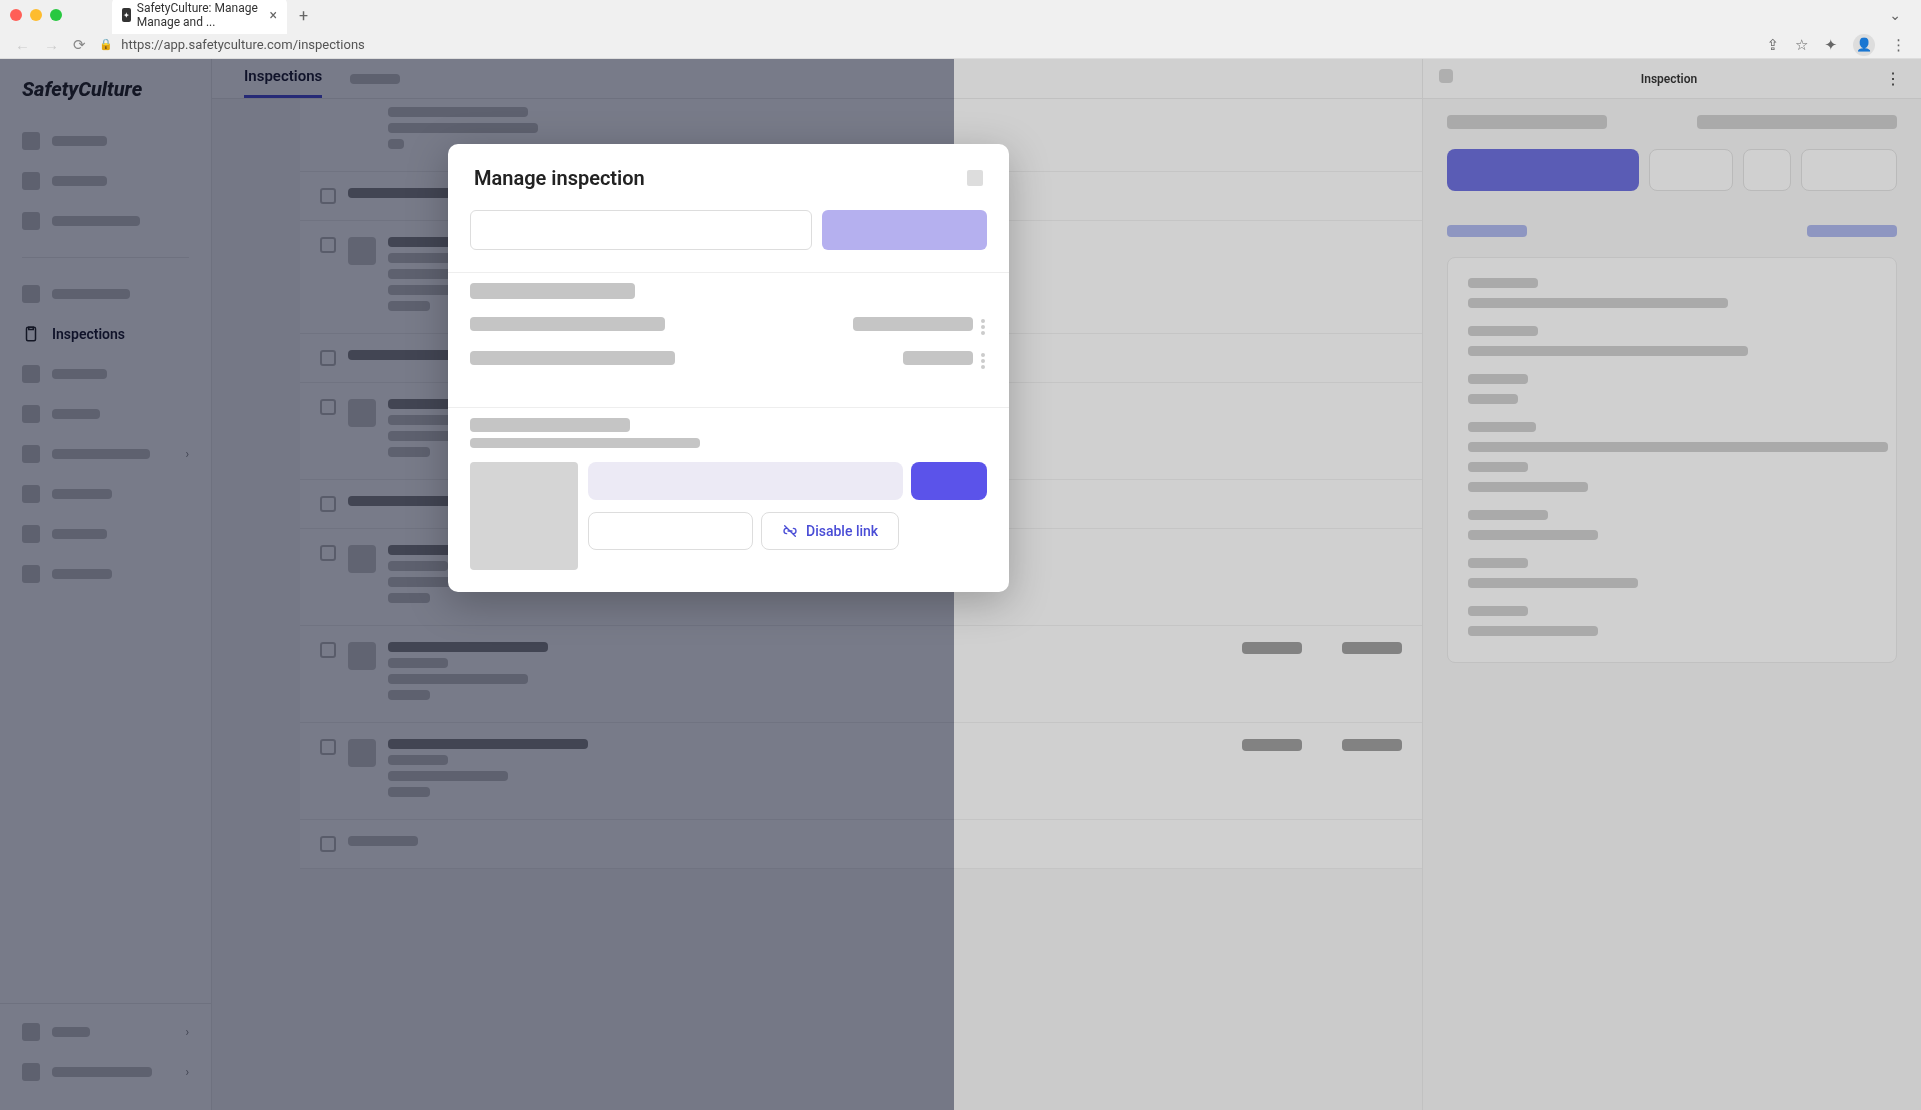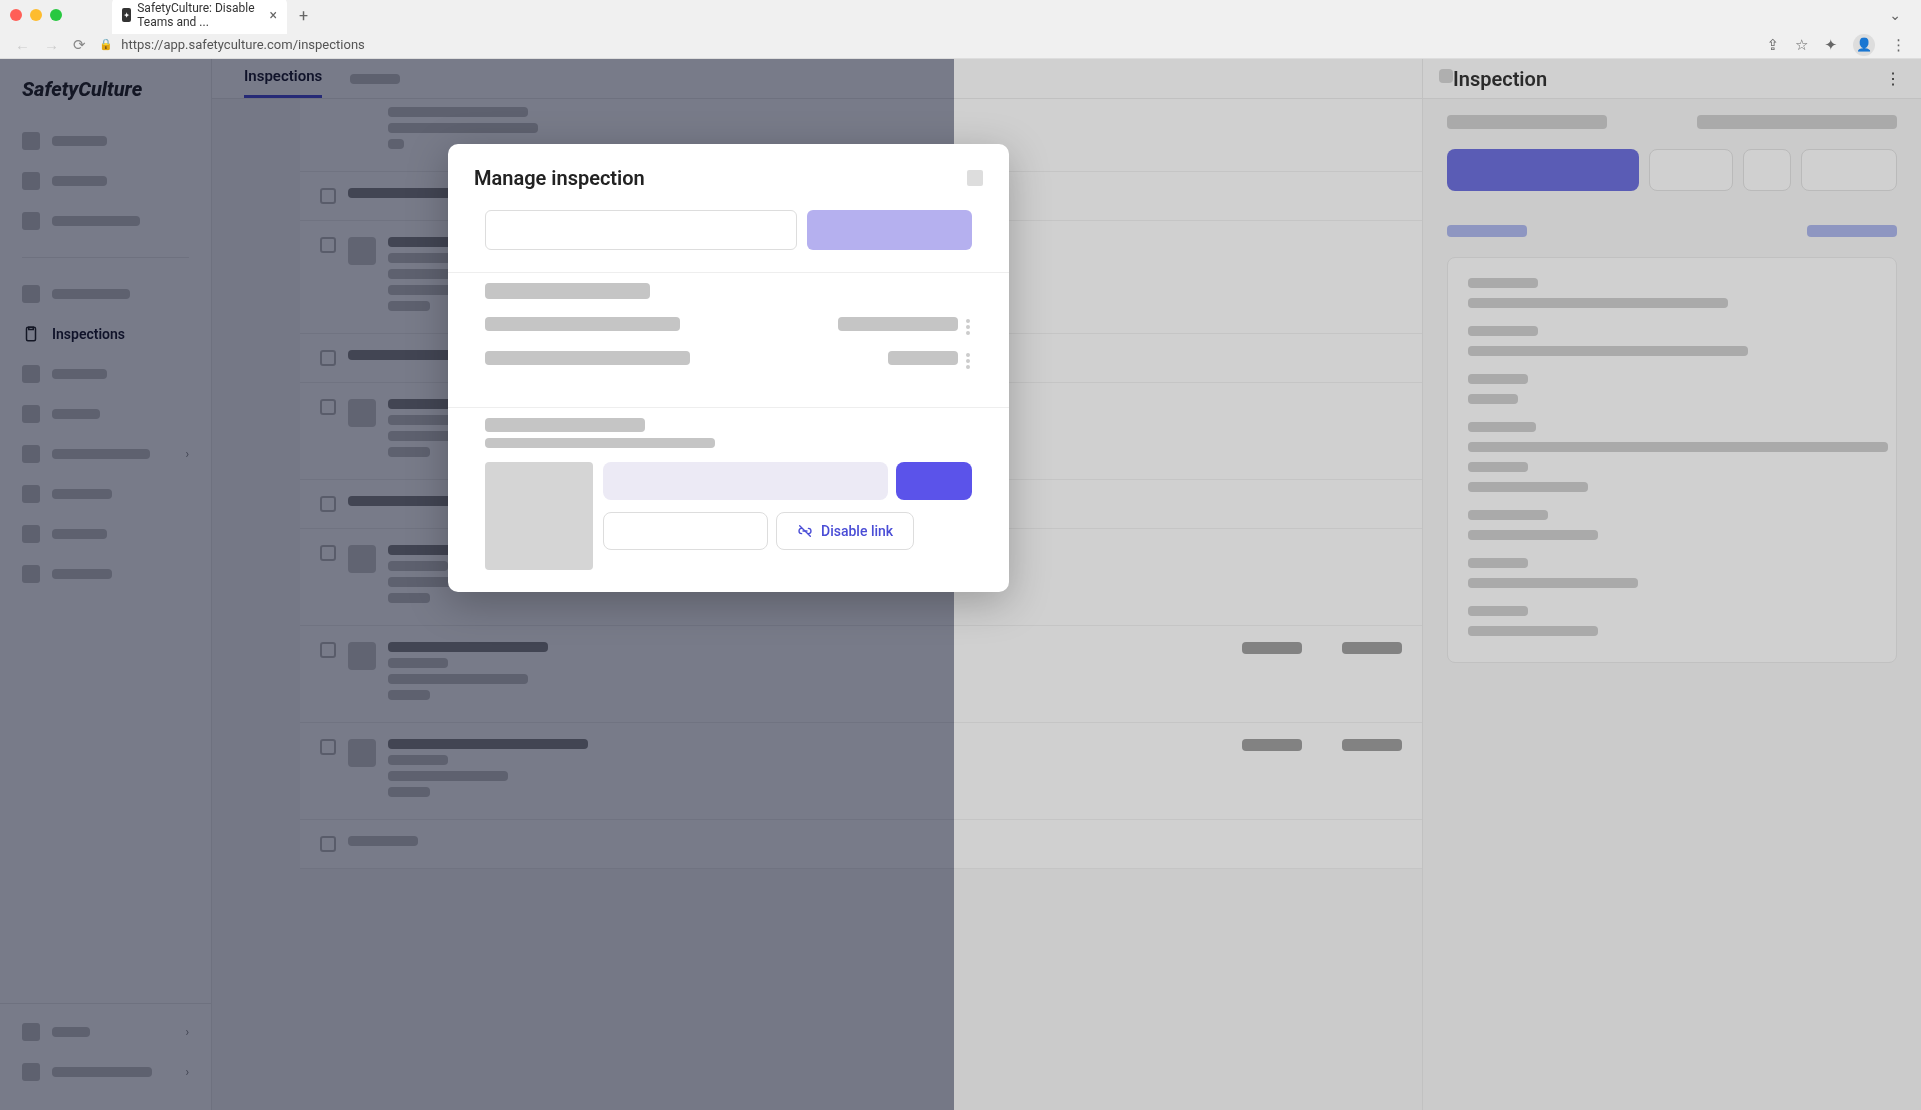--- a/index.html
+++ b/index.html
@@ -55,33 +55,33 @@
     .list-row .cb { width: 16px; height: 16px; border: 2px solid #bbb; border-radius: 3px; }
     .list-row .thumb { width: 28px; height: 28px; background: #ccc; border-radius: 4px; }
     .list-row .content { flex: 1; }
     .skel { background: #c5c5c5; border-radius: 4px; height: 10px; margin-bottom: 6px; }
     .skel-dark { background: #888; }
     .list-meta { display:flex; gap:40px;}
 
     
     .right-panel { width: 499px; background: #f8f8f8; border-left: 1px solid #e8e8e8; display:flex; flex-direction:column;}
     .rp-header { height: 40px; display: flex; align-items: center; padding: 0 16px; border-bottom: 1px solid #e8e8e8; background:#fff;}
-    .rp-title { flex: 1; font-size: 20px; font-weight: 600; }
+    .rp-title { flex: 1; text-align: center; font-size: 12px; font-weight: 600; }
     .rp-menu { width: 20px; }
     .rp-body { flex:1; padding: 16px 24px; overflow:hidden;}
     .rp-row { display:flex; gap:10px; margin-bottom:14px;}
     .rp-btn { height: 42px; border-radius: 8px; flex:1;}
     .rp-btn.primary { background: #4a4dd6; }
     .rp-btn.outline { background: #fff; border: 1px solid #ddd; }
     .rp-skel-box { background:#fff; border:1px solid #e8e8e8; border-radius:8px; padding:20px;}
     .modal { position: absolute; top: 144px; left: 448px; width: 561px; background: #fff; border-radius: 10px; box-shadow: 0 10px 40px rgba(0,0,0,0.25); z-index:200;}
     .modal-header { display: flex; align-items: center; justify-content: space-between; padding: 22px 26px 10px; }
     .modal-title { font-size: 20px; font-weight: 600; color: #222; }
     .modal-close { width: 16px; height: 16px; background: #ddd; border-radius: 2px; cursor: pointer; }
-    .modal-section { padding: 10px 37px 22px; }
+    .modal-section { padding: 10px 22px 22px; }
     .modal-divider { height: 1px; background: #eee; }
     .input-row { display: flex; gap: 10px; }
     .text-input { flex: 1; height: 40px; border: 1px solid #ddd; border-radius: 6px; background: #fff; }
     .btn-purple-light { width: 165px; height: 40px; background: #b5b0ef; border-radius: 6px; cursor: pointer; }
     .perm-row { display: flex; justify-content: space-between; align-items: center; margin-bottom: 14px; }
     .perm-left .skel { width: 190px; height: 14px; }
     .perm-right { display: flex; align-items: center; gap: 8px; }
     .perm-right .skel { width: 110px; height: 14px; }
     .perm-kebab { width: 6px; height: 16px; display: flex; flex-direction: column; gap: 2px; }
     .perm-kebab div { width: 4px; height: 4px; background: #ccc; border-radius: 50%; }
@@ -101,21 +101,21 @@
 
 <div class="browser-chrome">
   <div class="tab-bar">
     <div class="traffic-lights">
       <div class="tl tl-red"></div>
       <div class="tl tl-yellow"></div>
       <div class="tl tl-green"></div>
     </div>
     <div class="tab">
       <div class="tab-favicon">✦</div>
-      <span>SafetyCulture: Disable Teams and ...</span>
+      <span>SafetyCulture: Manage Manage and ...</span>
       <span class="tab-close">×</span>
     </div>
     <span class="new-tab">+</span>
     <span class="chrome-controls-right">⌄</span>
   </div>
   <div class="nav-bar">
     <span class="nav-icon disabled">←</span>
     <span class="nav-icon disabled">→</span>
     <span class="nav-icon">⟳</span>
     <div class="url-bar">

